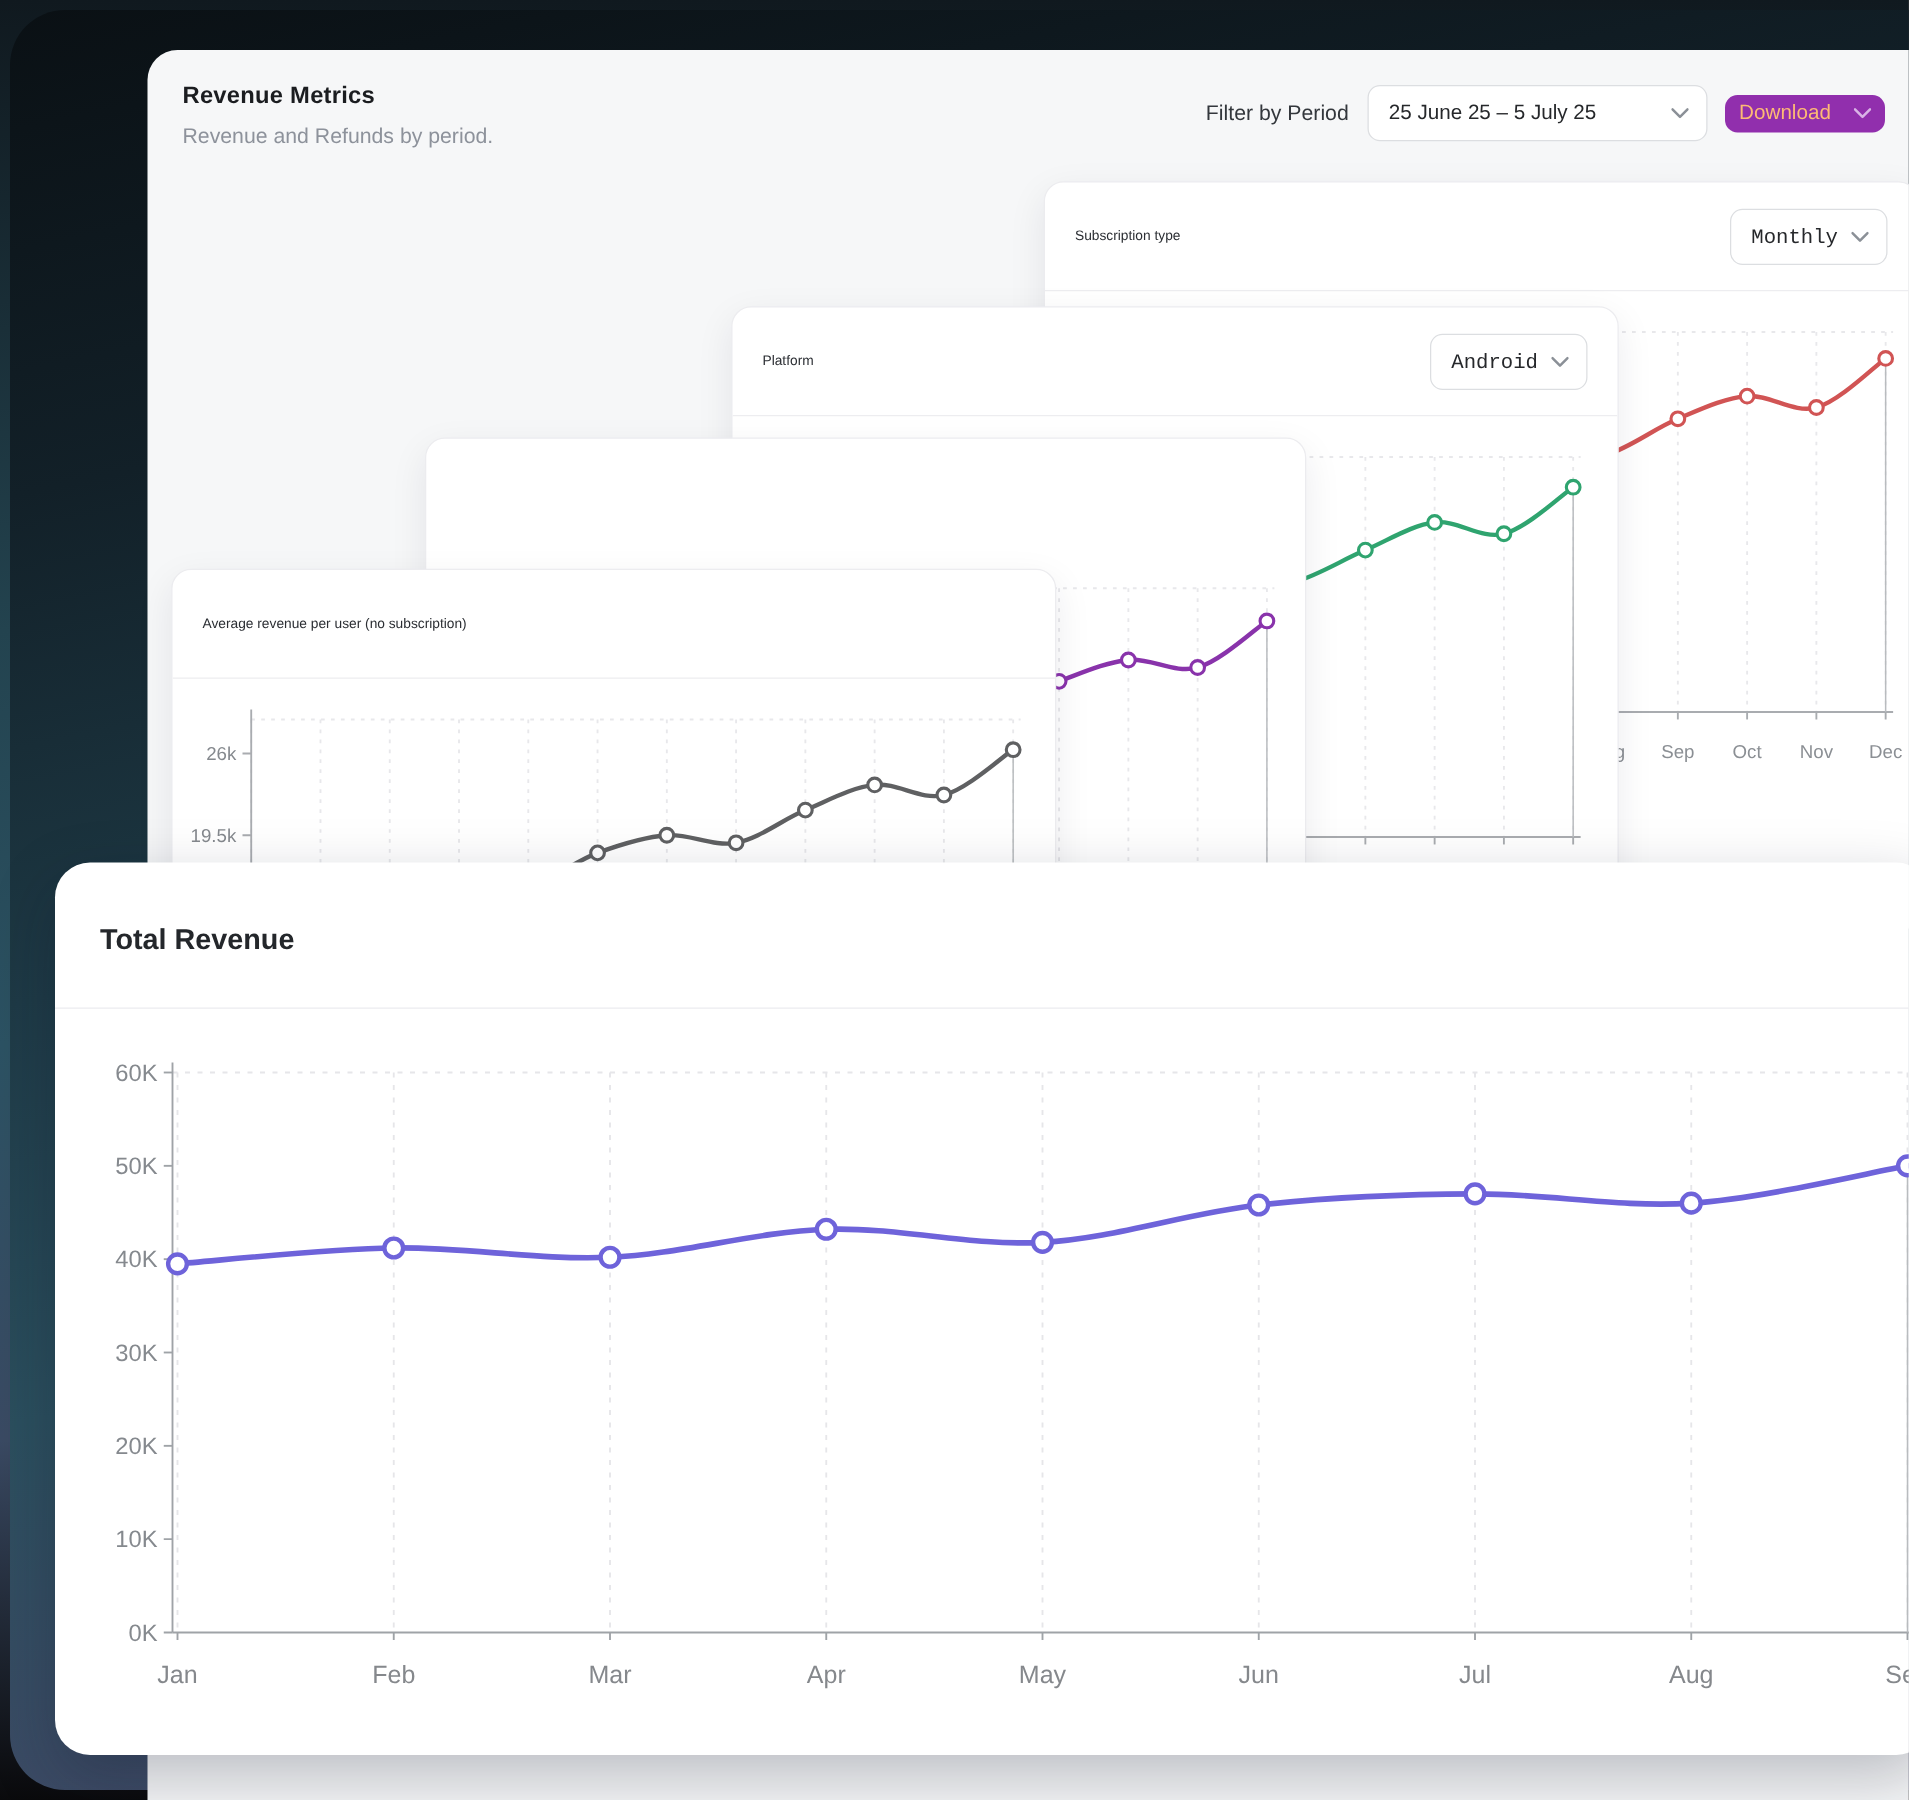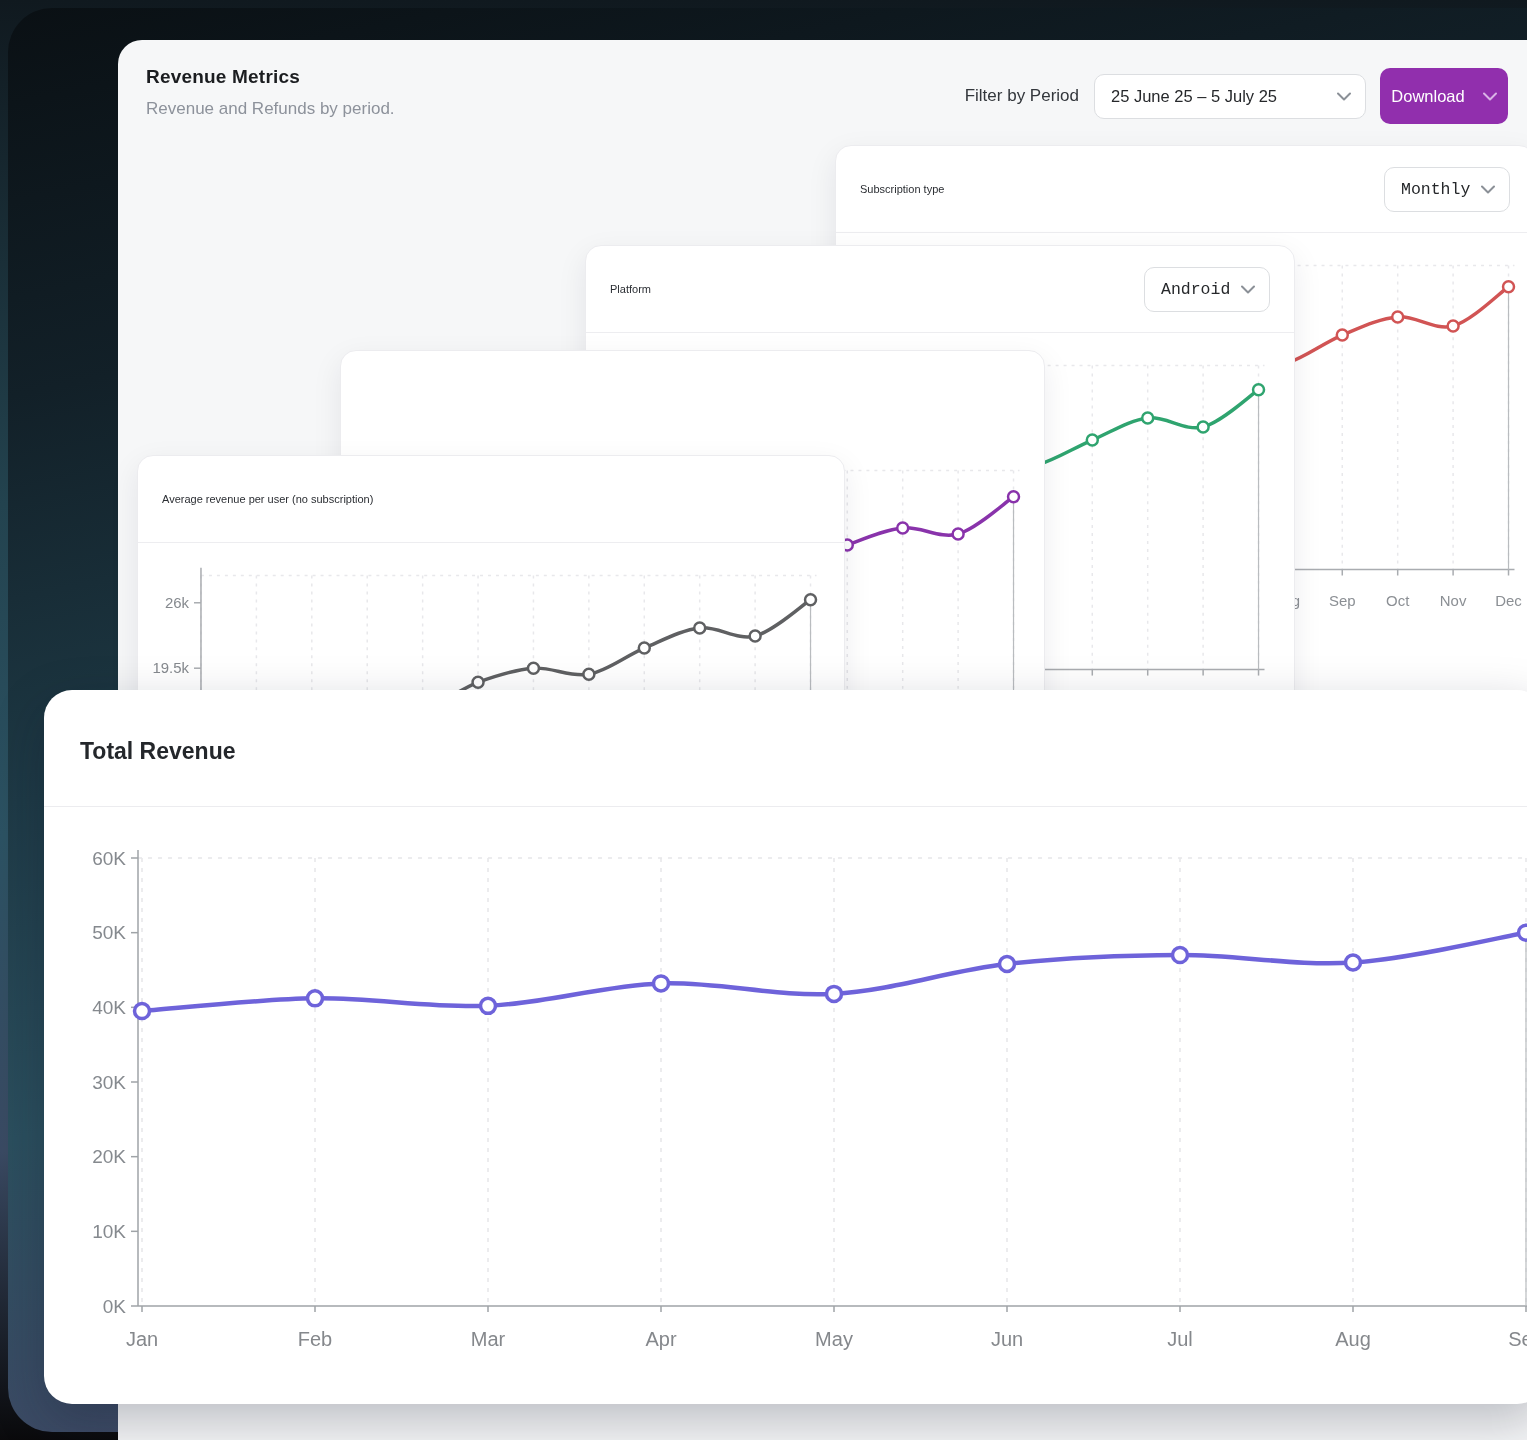--- a/index.html
+++ b/index.html
@@ -30,23 +30,23 @@
   .filter-label { font-size:17px; color:#33373c; margin-right:1px;margin-left:48px; }
   .select-box {
     height:45px; background:#fff; border:1px solid #dcdee1; border-radius:10px;
     display:flex; align-items:center; justify-content:space-between;
     padding:0 14px 0 16px; cursor:pointer; color:#26282b; font-size:16.5px;
   }
   .select-period { width:272px;align-items:center; }
   .chev { width:14px; height:9px; flex:0 0 auto; margin-left:10px; }
   .chev polyline { fill:none; stroke:#8b9097; stroke-width:2; stroke-linecap:round; stroke-linejoin:round; }
   .btn-download {
-    height:56px; width:128px; border:none; border-radius:10px; cursor:pointer;
+    height:30px; width:128px; border:none; border-radius:10px; cursor:pointer;
     display:flex; align-items:center; justify-content:center; gap:8px;
-    color:#ffffff; font-size:16.5px; font-family:inherit;
+    color:#fdba74; font-size:16.5px; font-family:inherit;
   }
   .btn-download .chev polyline { stroke:#d9b3e6; }
   
   .panel {
     position:absolute; background:#fff; border:1px solid #ececef; border-radius:16px;
     box-shadow:0 10px 30px rgba(20,25,50,.08); overflow:hidden;
   }
   #panel-subscription { left:835px; top:145px; width:700px; height:600px; }
   #panel-platform     { left:585px; top:245px; width:710px; height:600px; }
   #panel-avgsub       { left:340px; top:350px; width:705px; height:600px; }

